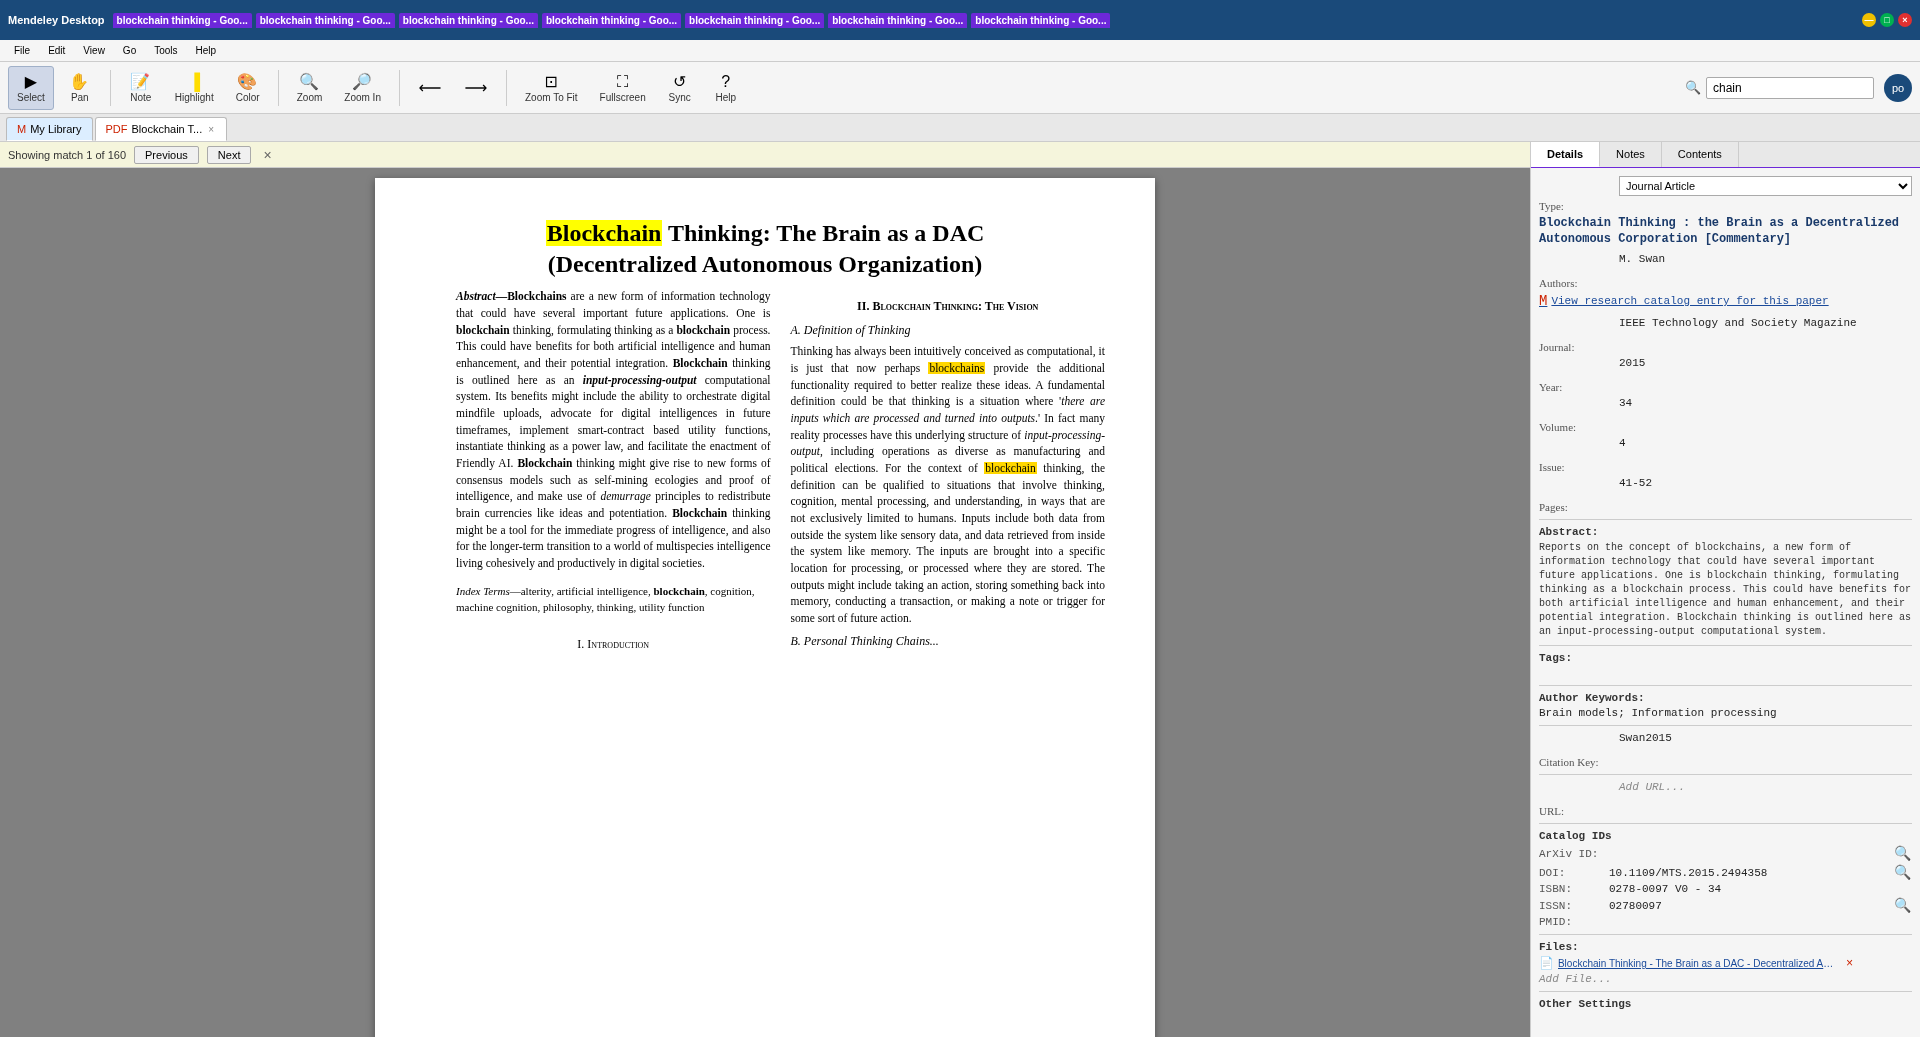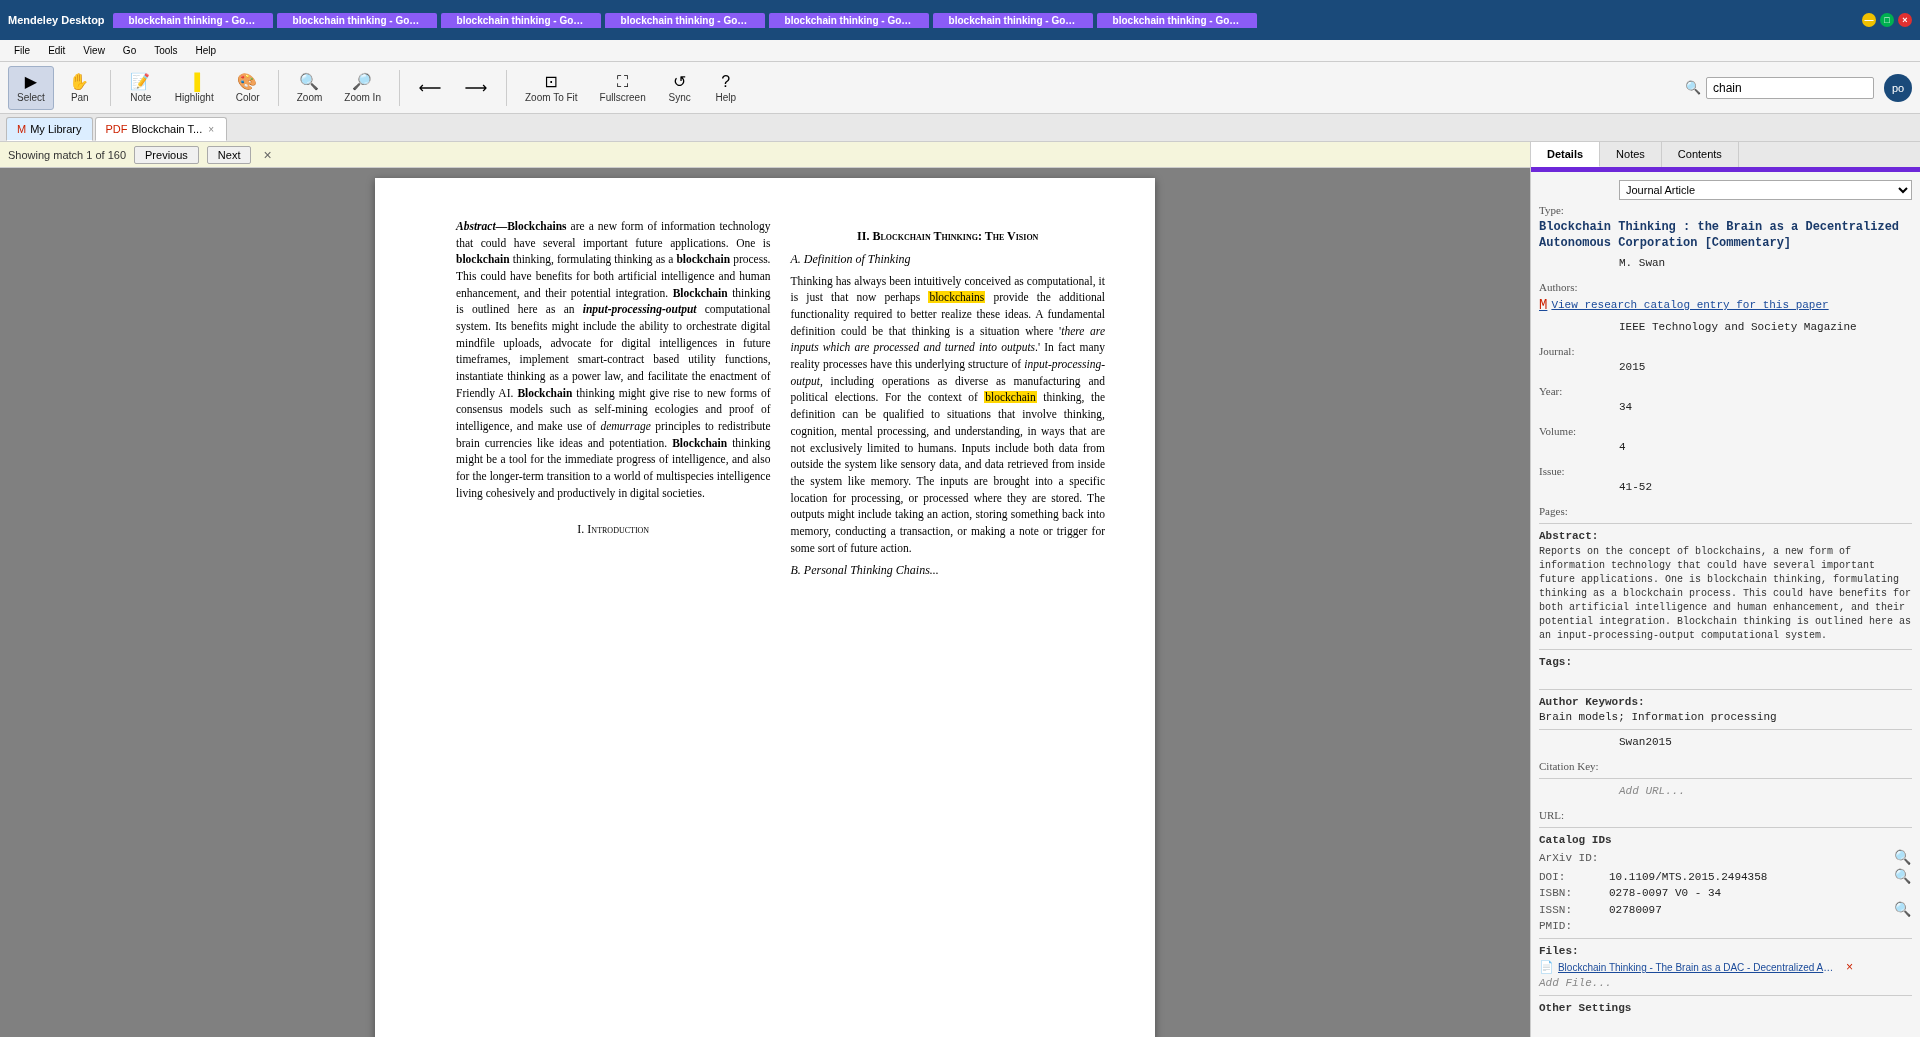--- a/index.html
+++ b/index.html
@@ -17,23 +17,23 @@
       font-weight: bold;
     }
     .title-bar-tabs {
       display: flex;
       align-items: center;
       gap: 4px;
       flex: 1;
       margin-left: 8px;
     }
     .title-tab {
-      background: #8b5cf6;
+      background: #6d28d9;
       color: white;
-      padding: 2px 16px;
+      padding: 2px 4px;
       font-size: 10px;
       border-radius: 2px 2px 0 0;
       white-space: nowrap;
       overflow: hidden;
       text-overflow: ellipsis;
       max-width: 160px;
     }
     .window-controls {
       display: flex;
       gap: 4px;
@@ -242,21 +242,21 @@
     .right-panel {
       width: 390px;
       background: #f5f5f5;
       border-left: 1px solid #ccc;
       display: flex;
       flex-direction: column;
       overflow: hidden;
     }
     .panel-tabs {
       display: flex;
-      border-bottom: 5px solid #6d28d9;
+      border-bottom: 1px solid #6d28d9;
       background: #e8e8e8;
     }
     .panel-tab {
       padding: 6px 16px;
       font-size: 11px;
       cursor: pointer;
       border-right: 1px solid #ccc;
     }
     .panel-tab.active {
       background: white;
@@ -463,31 +463,40 @@
     <div class="pdf-match-bar">
       <span class="match-text">Showing match 1 of 160</span>
       <button class="prev-btn">Previous</button>
       <button class="next-btn">Next</button>
       <span class="close-x-bar">×</span>
     </div>
 
     <div class="pdf-scroll-area">
       <div class="pdf-page">
 
+        <div class="pdf-title">
+          <span class="highlight-yellow">Blockchain</span>
+          <span>Thinking: The Brain as a DAC</span>
+          <br>
+          <span>(Decentralized Autonomous Organization)</span>
+        </div>
 
 
         <div class="pdf-body">
 
           <div class="pdf-col-left">
             <div class="pdf-text">
               <p>
                 <span class="abstract-label"><em>Abstract</em>—</span><span class="kw-bold">Blockchains</span> <span>are a new form of information technology that could have several important future applications. One is </span><span class="kw-bold">blockchain</span><span> thinking, formulating thinking as a </span><span class="kw-bold">blockchain</span><span> process. This could have benefits for both artificial intelligence and human enhancement, and their potential integration. </span><span class="kw-bold">Blockchain</span><span> thinking is outlined here as an </span><span class="kw-bold-italic">input-processing-output</span><span> computational system. Its benefits might include the ability to orchestrate digital mindfile uploads, advocate for digital intelligences in future timeframes, implement smart-contract based utility functions, instantiate thinking as a power law, and facilitate the enactment of Friendly AI. </span><span class="kw-bold">Blockchain</span><span> thinking might give rise to new forms of consensus models such as self-mining ecologies and proof of intelligence, and make use of </span><span class="kw-italic">demurrage</span><span> principles to redistribute brain currencies like ideas and potentiation. </span><span class="kw-bold">Blockchain</span><span> thinking might be a tool for the immediate progress of intelligence, and also for the longer-term transition to a world of multispecies intelligence living cohesively and productively in digital societies.</span>
               </p>
             </div>
 
+            <div class="index-terms">
+              <p><em>Index Terms</em><span>—</span><span>alterity, artificial intelligence, </span><span class="kw-bold">blockchain</span><span>, cognition, machine cognition, philosophy, thinking, utility function</span></p>
+            </div>
 
             <div class="intro-heading" style="text-align:center;font-variant:small-caps;font-size:12px;margin-top:20px;">
               <span>I. Introduction</span>
             </div>
           </div>
 
           <div class="pdf-col-right">
             <div class="section-heading">
               <span>II.</span>
               <span style="font-variant:small-caps;"> Blockchain Thinking: The Vision</span>

